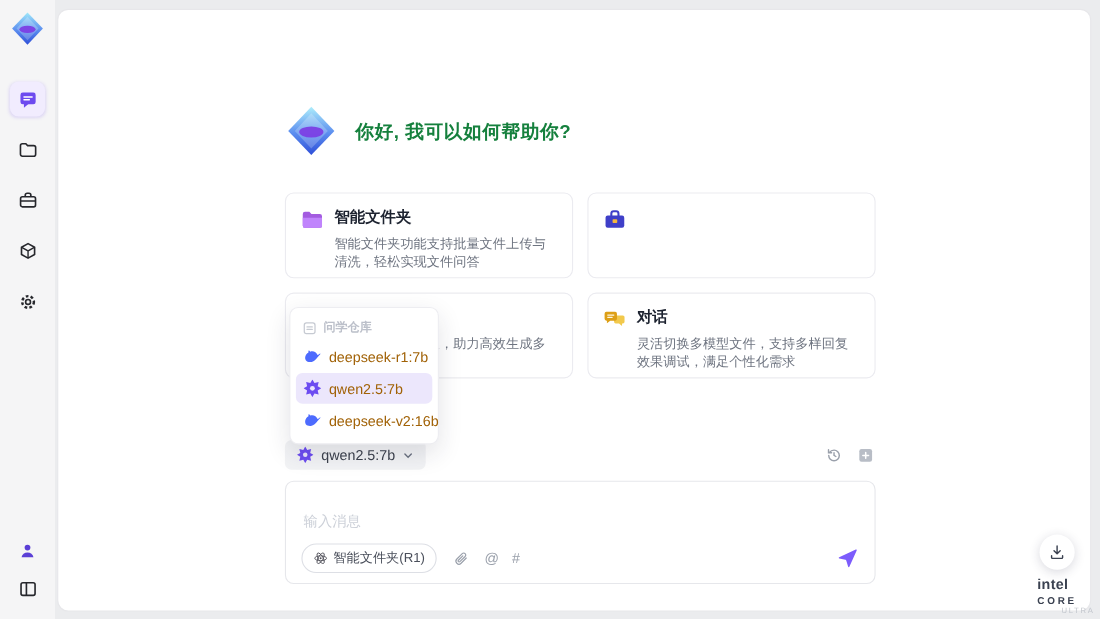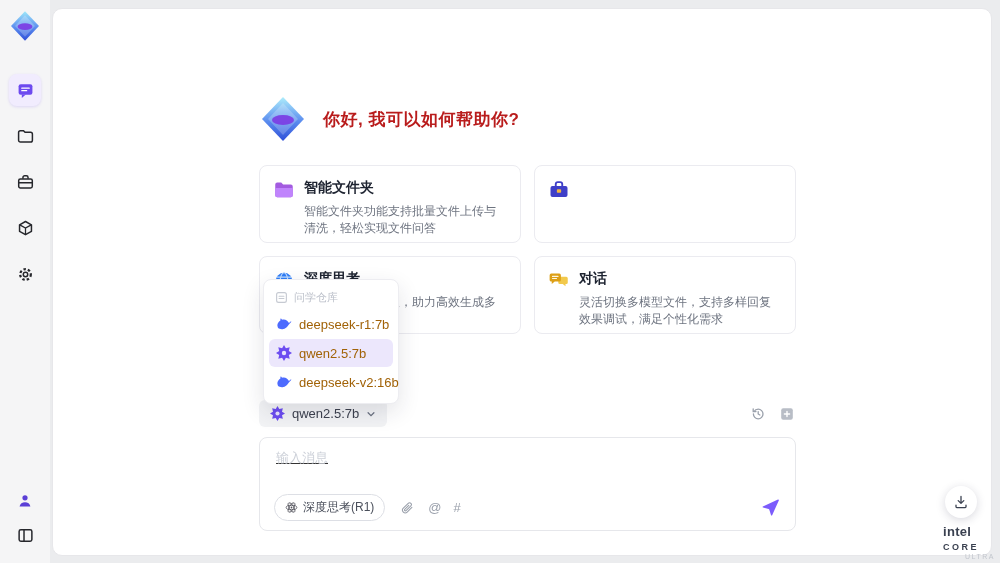--- a/index.html
+++ b/index.html
@@ -15,57 +15,57 @@
   .side-btn { width:32px; height:32px; border-radius:8px; display:flex; align-items:center; justify-content:center; cursor:pointer; }
   .side-btn.active { background:#f1ecfe; box-shadow:0 1px 3px rgba(109,74,239,.18); }
   .side-bottom { margin-top:auto; margin-bottom:12px; display:flex; flex-direction:column; gap:2px; align-items:center; }
 
   
   .panel { position:absolute; left:52px; top:8px; right:8px; bottom:7px;
     background:#ffffff; border:1px solid #e7e7ea; border-radius:10px; }
 
   
   .greeting { position:absolute; left:206px; top:86px; display:flex; align-items:center; gap:16px; }
-  .greeting h1 { font-size:17px; font-weight:bold; color:#b91c1c; letter-spacing:.5px; }
-
-  
-  .cards { position:absolute; left:206px; top:156px; width:537px;
+  .greeting h1 { font-size:17px; font-weight:bold; color:#15803d; letter-spacing:.5px; }
+
+  
+  .cards { position:absolute; left:206px; top:166px; width:537px;
     display:grid; grid-template-columns:262px 262px; grid-auto-rows:78px; gap:13px; }
   .card { background:#fff; border:1px solid #ebebf0; border-radius:8px;
     padding:13px 14px 10px 14px; display:flex; gap:10px; cursor:pointer; }
   .card .cicon { width:20px; height:20px; flex:none; margin-top:1px; }
   .card .ctitle { font-size:14px; font-weight:bold; color:#1d2330; }
   .card .cdesc { margin-top:6px; font-size:12px; line-height:17px; color:#6e7480;font-family:Liberation Serif, serif; }
 
   
   .dropdown { position:absolute; left:210px; top:270px; width:136px; z-index:20;
     background:#fff; border:1px solid #ededf1; border-radius:8px;
     box-shadow:0 8px 22px rgba(30,30,60,.12); padding:6px 5px 7px 5px; }
-  .dd-header { display:flex; align-items:center; gap:6px; padding:4px 6px;
-    font-size:11px; color:#bcc0ca; }
+  .dd-header { display:flex; align-items:flex-end; gap:6px; padding:4px 6px;
+    font-size:11px; color:#bcc0ca;font-weight:bold; }
   .dd-item { display:flex; align-items:center; gap:7px; padding:6px 7px; margin-top:1px;
     border-radius:6px; font-size:13px; color:#a16207; cursor:pointer; white-space:nowrap; }
   .dd-item.selected { background:#ece7fc; }
   .dd-item .micon { width:16px; height:16px; flex:none; }
 
   
   .selector-row { position:absolute; left:206px; top:391px; width:537px;
     display:flex; align-items:center; justify-content:space-between; }
   .model-pill { display:inline-flex; align-items:center; gap:7px; background:#f2f3f5;
     border-radius:6px; padding:6px 11px; font-size:13px; color:#3c414d; cursor:pointer; }
   .model-pill .micon { width:15px; height:15px; }
   .row-icons { display:flex; align-items:center; gap:11px; }
   .ghost-btn { width:18px; height:18px; display:flex; align-items:center; justify-content:center; cursor:pointer; }
 
   
   .composer { position:absolute; left:206px; top:428px; width:537px; height:94px;
     border:1px solid #e6e7eb; border-radius:8px; background:#fff; }
-  .composer textarea { display:block; width:505px; margin:11px 16px 0 16px; height:38px;
+  .composer textarea { display:block; width:505px; margin:27px 16px 0 16px; height:38px;
     border:none; outline:none; resize:none; background:transparent;
-    font-family:"Liberation Sans","DejaVu Sans",sans-serif; font-size:13px; color:#333;text-decoration:underline; }
+    font-family:"Liberation Sans","DejaVu Sans",sans-serif; font-size:13px; color:#333; }
   .composer textarea::placeholder { color:#ccd0d8; }
   .composer-bar { position:absolute; left:14px; right:14px; bottom:9px;
     display:flex; align-items:center; }
   .think-pill { display:inline-flex; align-items:center; gap:5px; border:1px solid #dddfe5;
     border-radius:14px; padding:4px 10px; font-size:12px; color:#4a4f5b; cursor:pointer; background:#fff; }
   .bar-icons { display:flex; align-items:center; gap:12px; margin-left:13px; }
   .glyph-icon { font-size:13px; color:#9aa0ab; cursor:pointer; line-height:1; }
   .send-btn { margin-left:auto; width:22px; height:22px; display:flex; align-items:center; justify-content:center; cursor:pointer; }
 
   
@@ -279,21 +279,21 @@
       <div class="composer-bar">
         <div class="think-pill">
           <svg width="13" height="13" viewBox="0 0 16 16">
             <g stroke="#52525b" stroke-width="1" fill="none">
               <ellipse cx="8" cy="8" rx="6.6" ry="2.7"></ellipse>
               <ellipse cx="8" cy="8" rx="6.6" ry="2.7" transform="rotate(60 8 8)"></ellipse>
               <ellipse cx="8" cy="8" rx="6.6" ry="2.7" transform="rotate(-60 8 8)"></ellipse>
             </g>
             <circle cx="8" cy="8" r="1.1" fill="#52525b"></circle>
           </svg>
-          <span>深度思考(R1)</span>
+          <span>智能文件夹(R1)</span>
         </div>
         <div class="bar-icons">
           <div class="ghost-btn">
             <svg width="14" height="14" viewBox="0 0 16 16">
               <path d="M13.6 7.2l-5.4 5.4a3.1 3.1 0 01-4.4-4.4l5.6-5.6a2.1 2.1 0 013 3L6.9 11a1 1 0 01-1.5-1.5l4.6-4.5" stroke="#9aa0ab" stroke-width="1.2" fill="none" stroke-linecap="round"></path>
             </svg>
           </div>
           <span class="glyph-icon">@</span>
           <span class="glyph-icon">#</span>
         </div>

